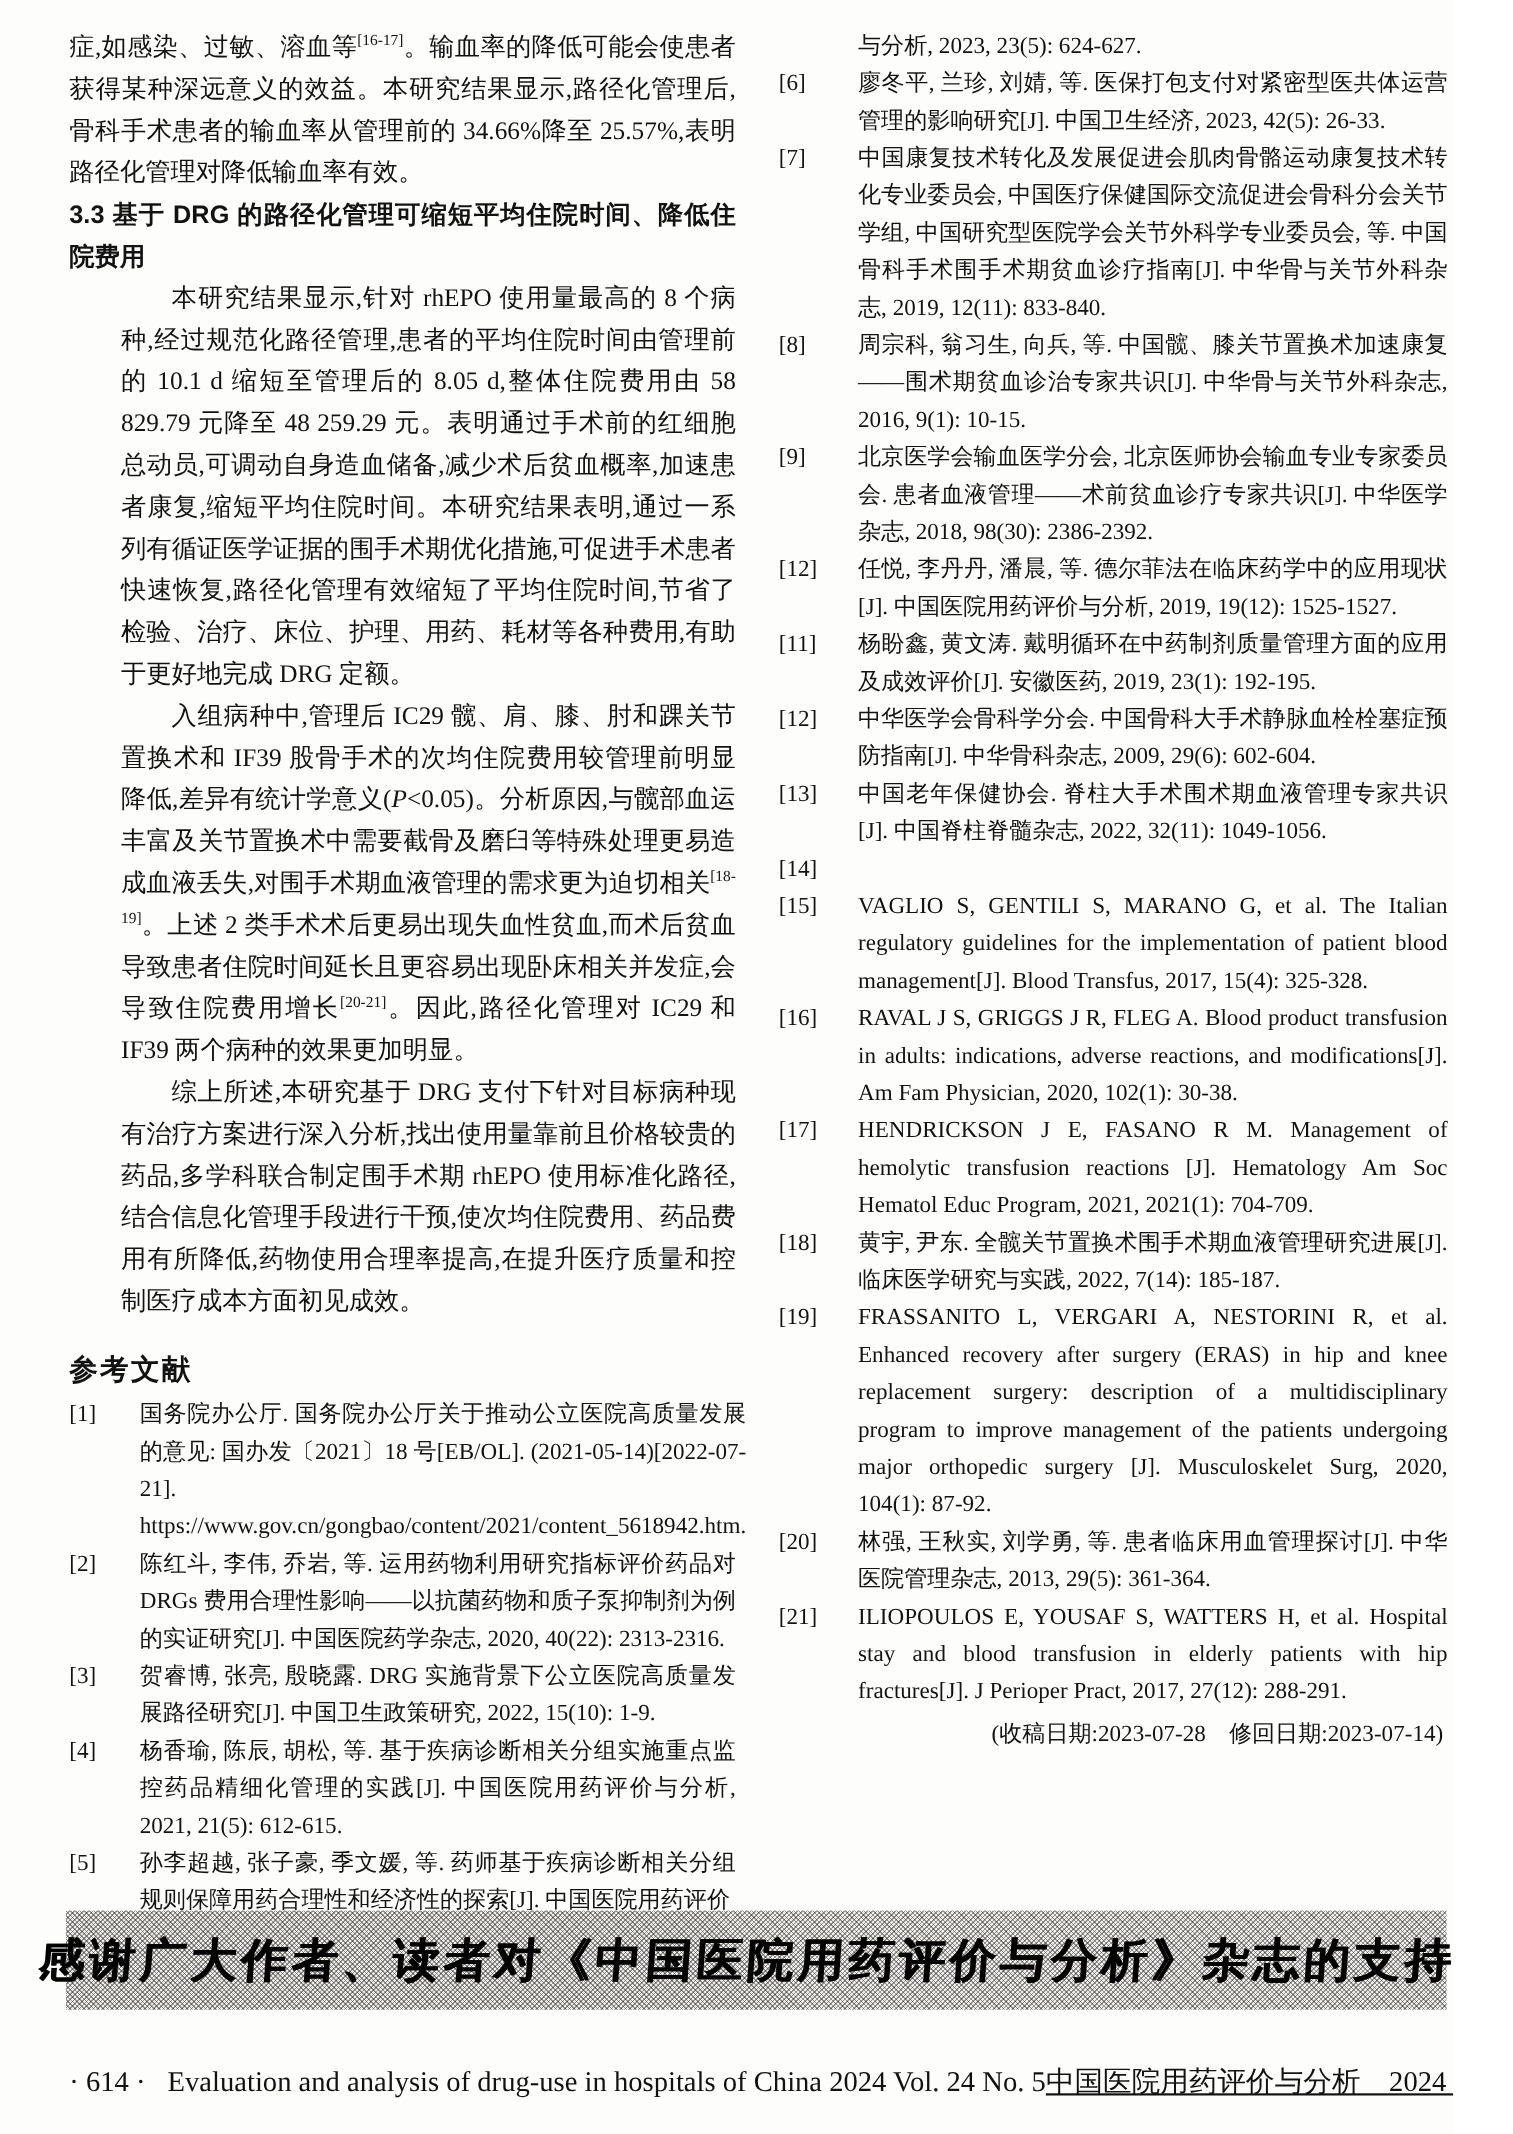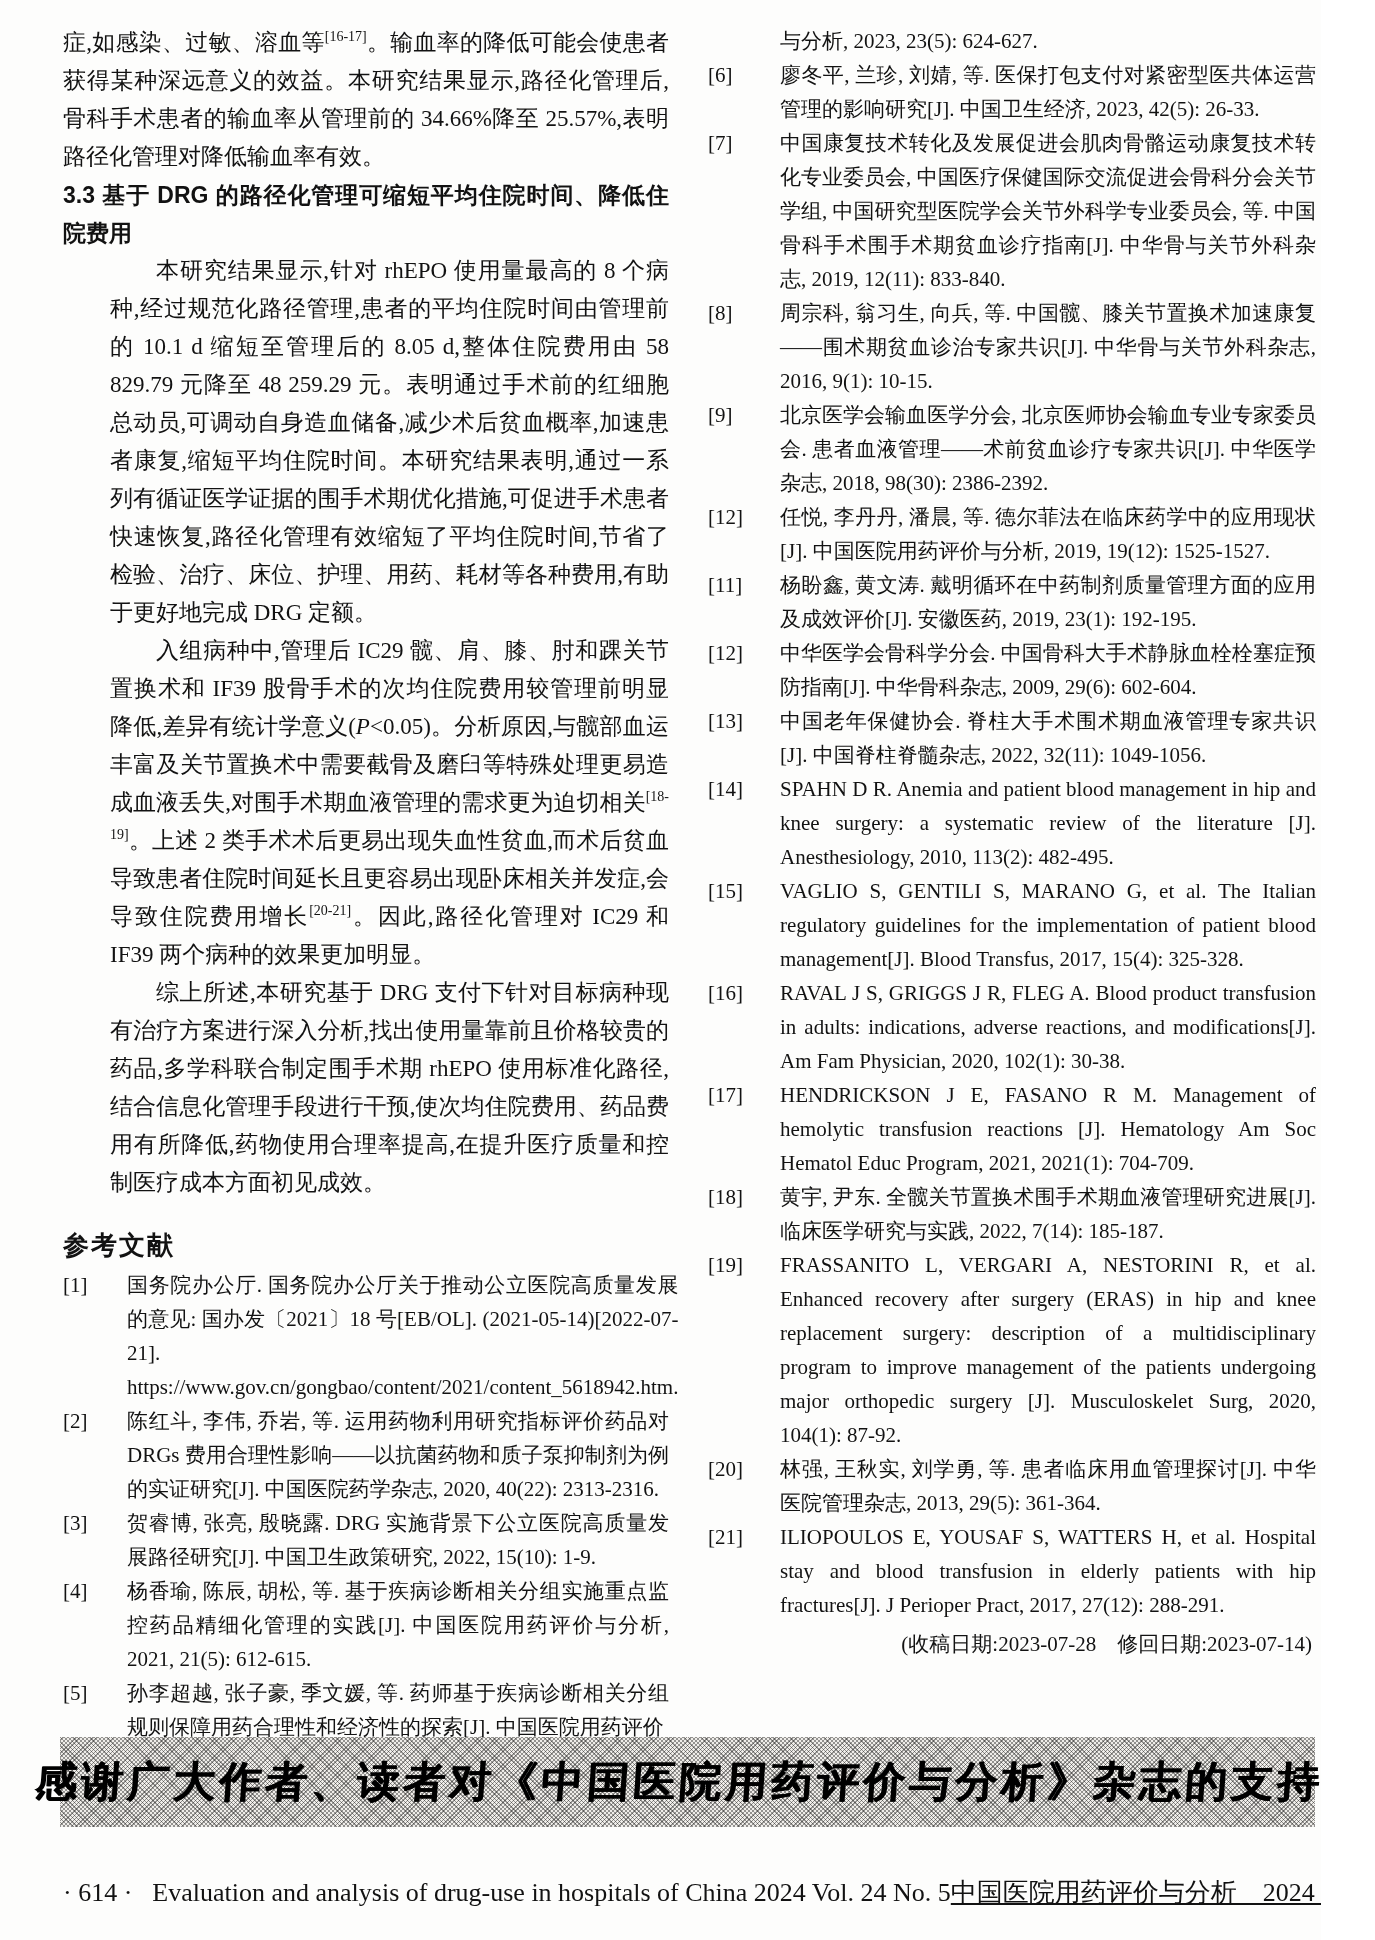--- a/index.html
+++ b/index.html
@@ -150,21 +150,20 @@
         <div class="ref-row">
           <span class="ref-num">[12]</span>
           <span class="ref-text">中华医学会骨科学分会. 中国骨科大手术静脉血栓栓塞症预防指南[J]. 中华骨科杂志, 2009, 29(6): 602-604.</span>
         </div>
         <div class="ref-row">
           <span class="ref-num">[13]</span>
           <span class="ref-text">中国老年保健协会. 脊柱大手术围术期血液管理专家共识[J]. 中国脊柱脊髓杂志, 2022, 32(11): 1049-1056.</span>
         </div>
         <div class="ref-row">
           <span class="ref-num">[14]</span>
-          <span class="ref-text">SPAHN D R. Anemia and patient blood management in hip and knee surgery: a systematic review of the literature [J]. Anesthesiology, 2010, 113(2): 482-495.</span>
         </div>
         <div class="ref-row">
           <span class="ref-num">[15]</span>
           <span class="ref-text">VAGLIO S, GENTILI S, MARANO G, et al. The Italian regulatory guidelines for the implementation of patient blood management[J]. Blood Transfus, 2017, 15(4): 325-328.</span>
         </div>
         <div class="ref-row">
           <span class="ref-num">[16]</span>
           <span class="ref-text">RAVAL J S, GRIGGS J R, FLEG A. Blood product transfusion in adults: indications, adverse reactions, and modifications[J]. Am Fam Physician, 2020, 102(1): 30-38.</span>
         </div>
         <div class="ref-row">

